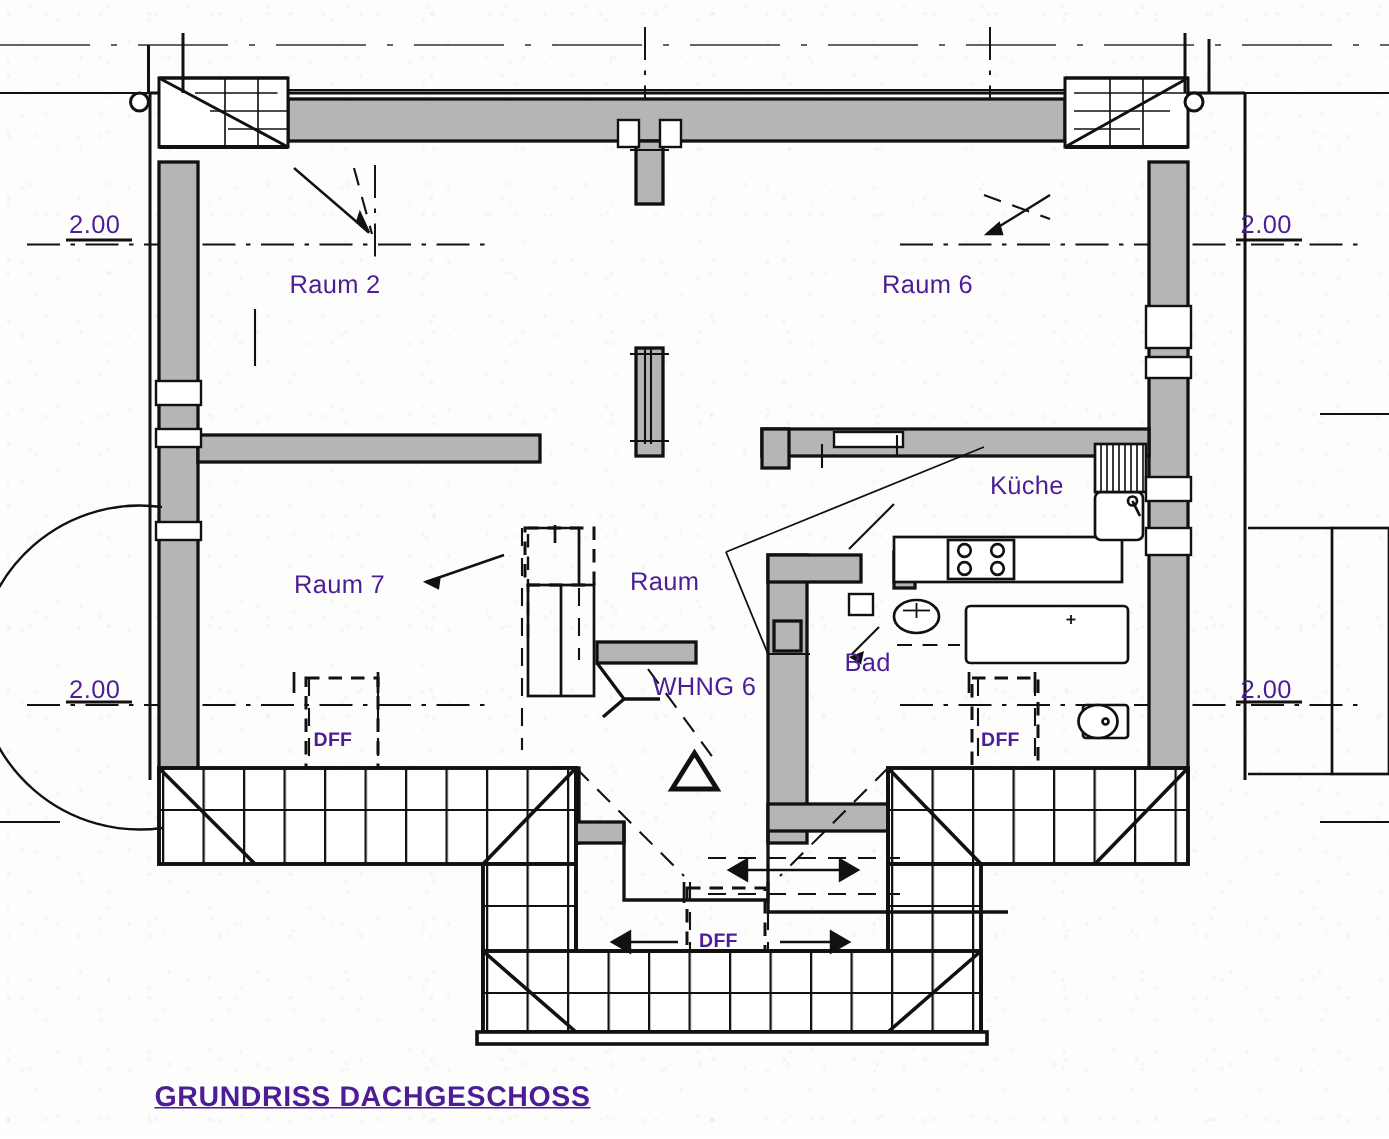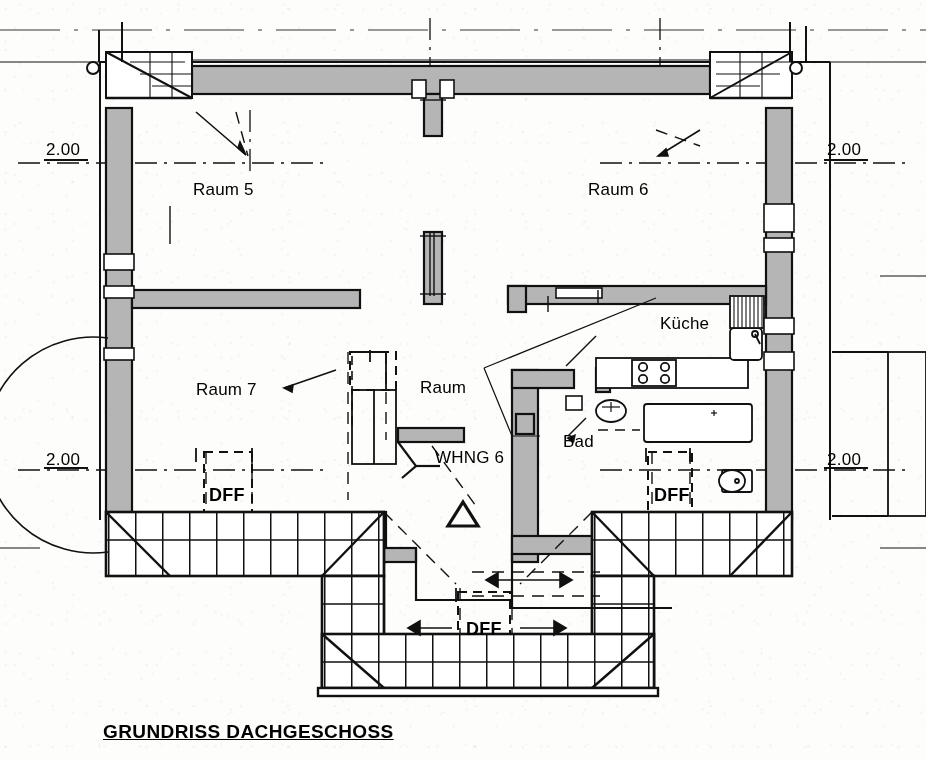--- a/index.html
+++ b/index.html
@@ -34,34 +34,34 @@
     background-size: 47px 41px, 53px 59px, 61px 43px, 37px 67px, 71px 49px, 43px 53px, 59px 61px, 67px 47px;
     pointer-events: none;
   }
   #plan-svg {
     position: absolute;
     left: 0;
     top: 0;
   }
   .label {
     position: absolute;
-    color: #000000;
+    color: #4c1d95;
     white-space: nowrap;
     font-family: "Liberation Sans", sans-serif;
   }
   .room-label {
     font-size: 17px;
     letter-spacing: 0.2px;
   }
   .dim-label {
     font-size: 17px;
     letter-spacing: 0.3px;
   }
   .dff-label {
-    font-size: 18px;
+    font-size: 13px;
     font-weight: 700;
     letter-spacing: 0.2px;
   }
   .plan-title {
     font-size: 19px;
     font-weight: 700;
     letter-spacing: 0.4px;
     text-decoration: underline;
   }
 </style>
@@ -383,21 +383,21 @@
       <line x1="424" y1="136" x2="442" y2="136"></line>
       <line x1="548" y1="296" x2="548" y2="312"></line>
       <line x1="598" y1="290" x2="598" y2="304"></line>
       <line x1="568" y1="436" x2="586" y2="418"></line>
       <polygon points="566,438 576,434 574,443" fill="#111" stroke="none"></polygon>
       <line x1="598" y1="430" x2="640" y2="430" stroke-dasharray="10 7"></line>
     </g>
 
   </svg>
 
-  <div class="label room-label" style="left:193px; top:180px;">Raum 5</div>
+  <div class="label room-label" style="left:193px; top:180px;">Raum 2</div>
 
   <div class="label room-label" style="left:588px; top:180px;">Raum 6</div>
 
   <div class="label room-label" style="left:196px; top:380px;">Raum 7</div>
 
   <div class="label room-label" style="left:420px; top:378px;">Raum</div>
 
   <div class="label room-label" style="left:660px; top:314px;">Küche</div>
 
   <div class="label room-label" style="left:563px; top:432px;">Bad</div>

